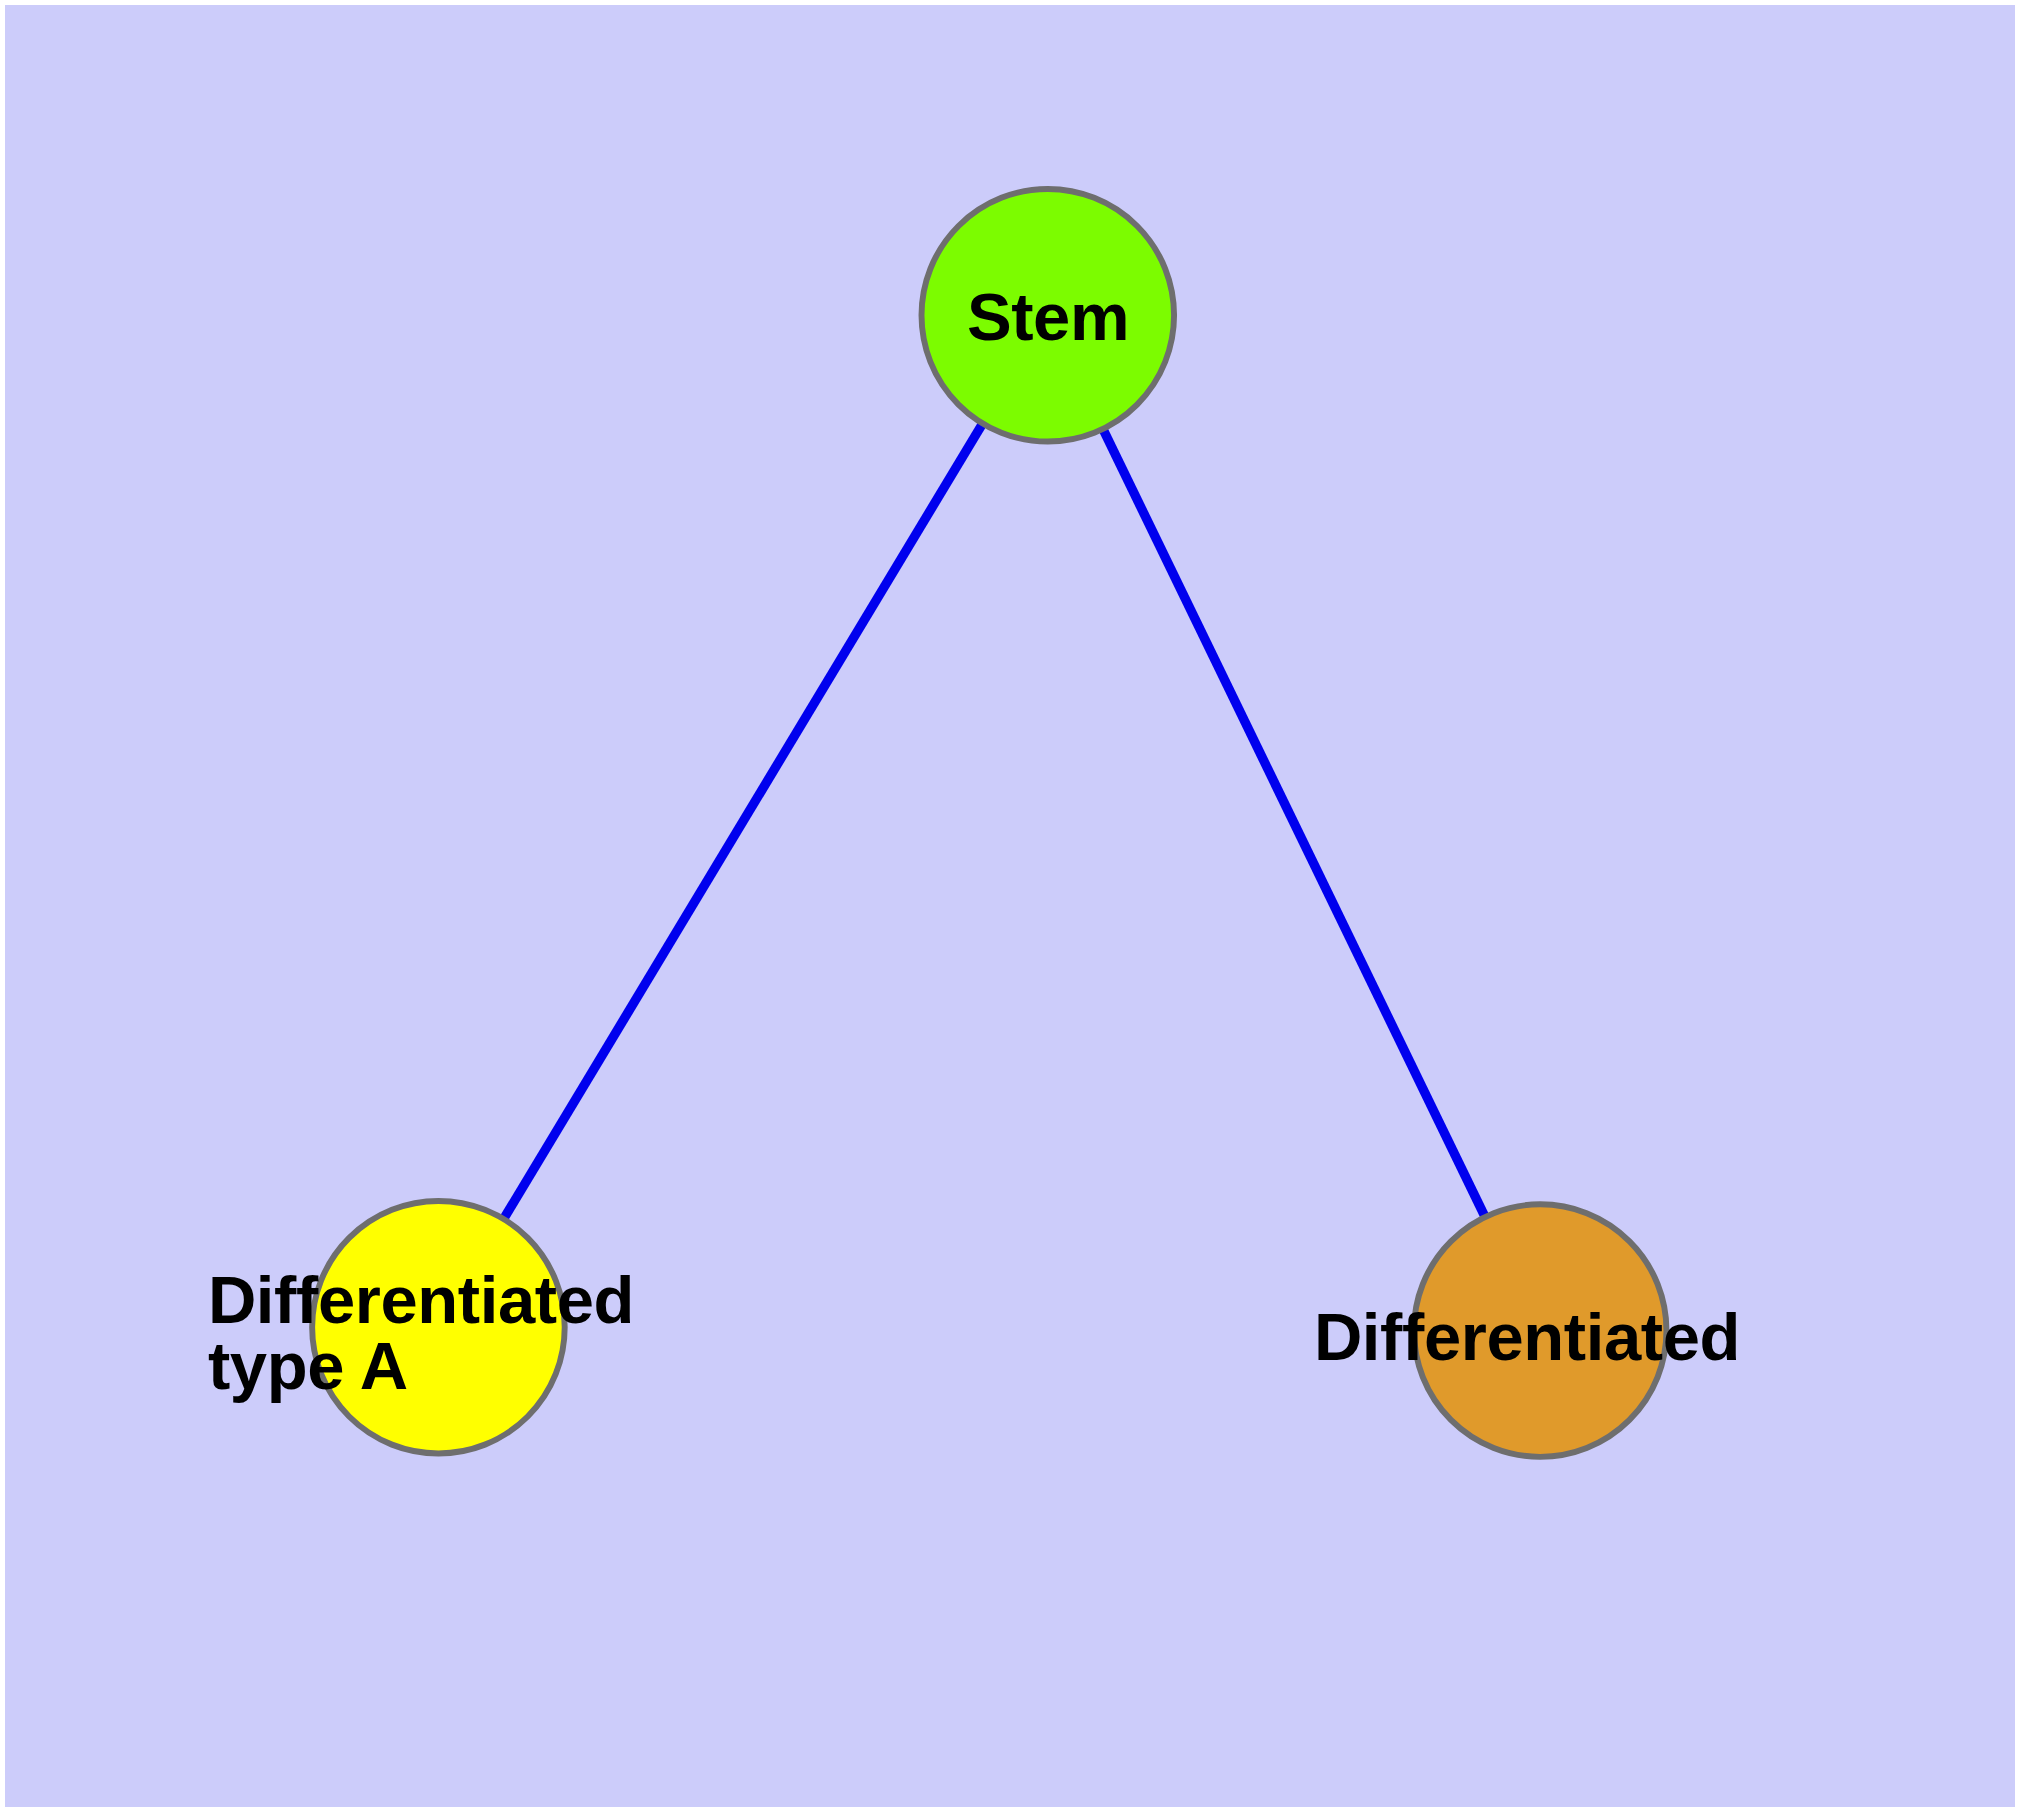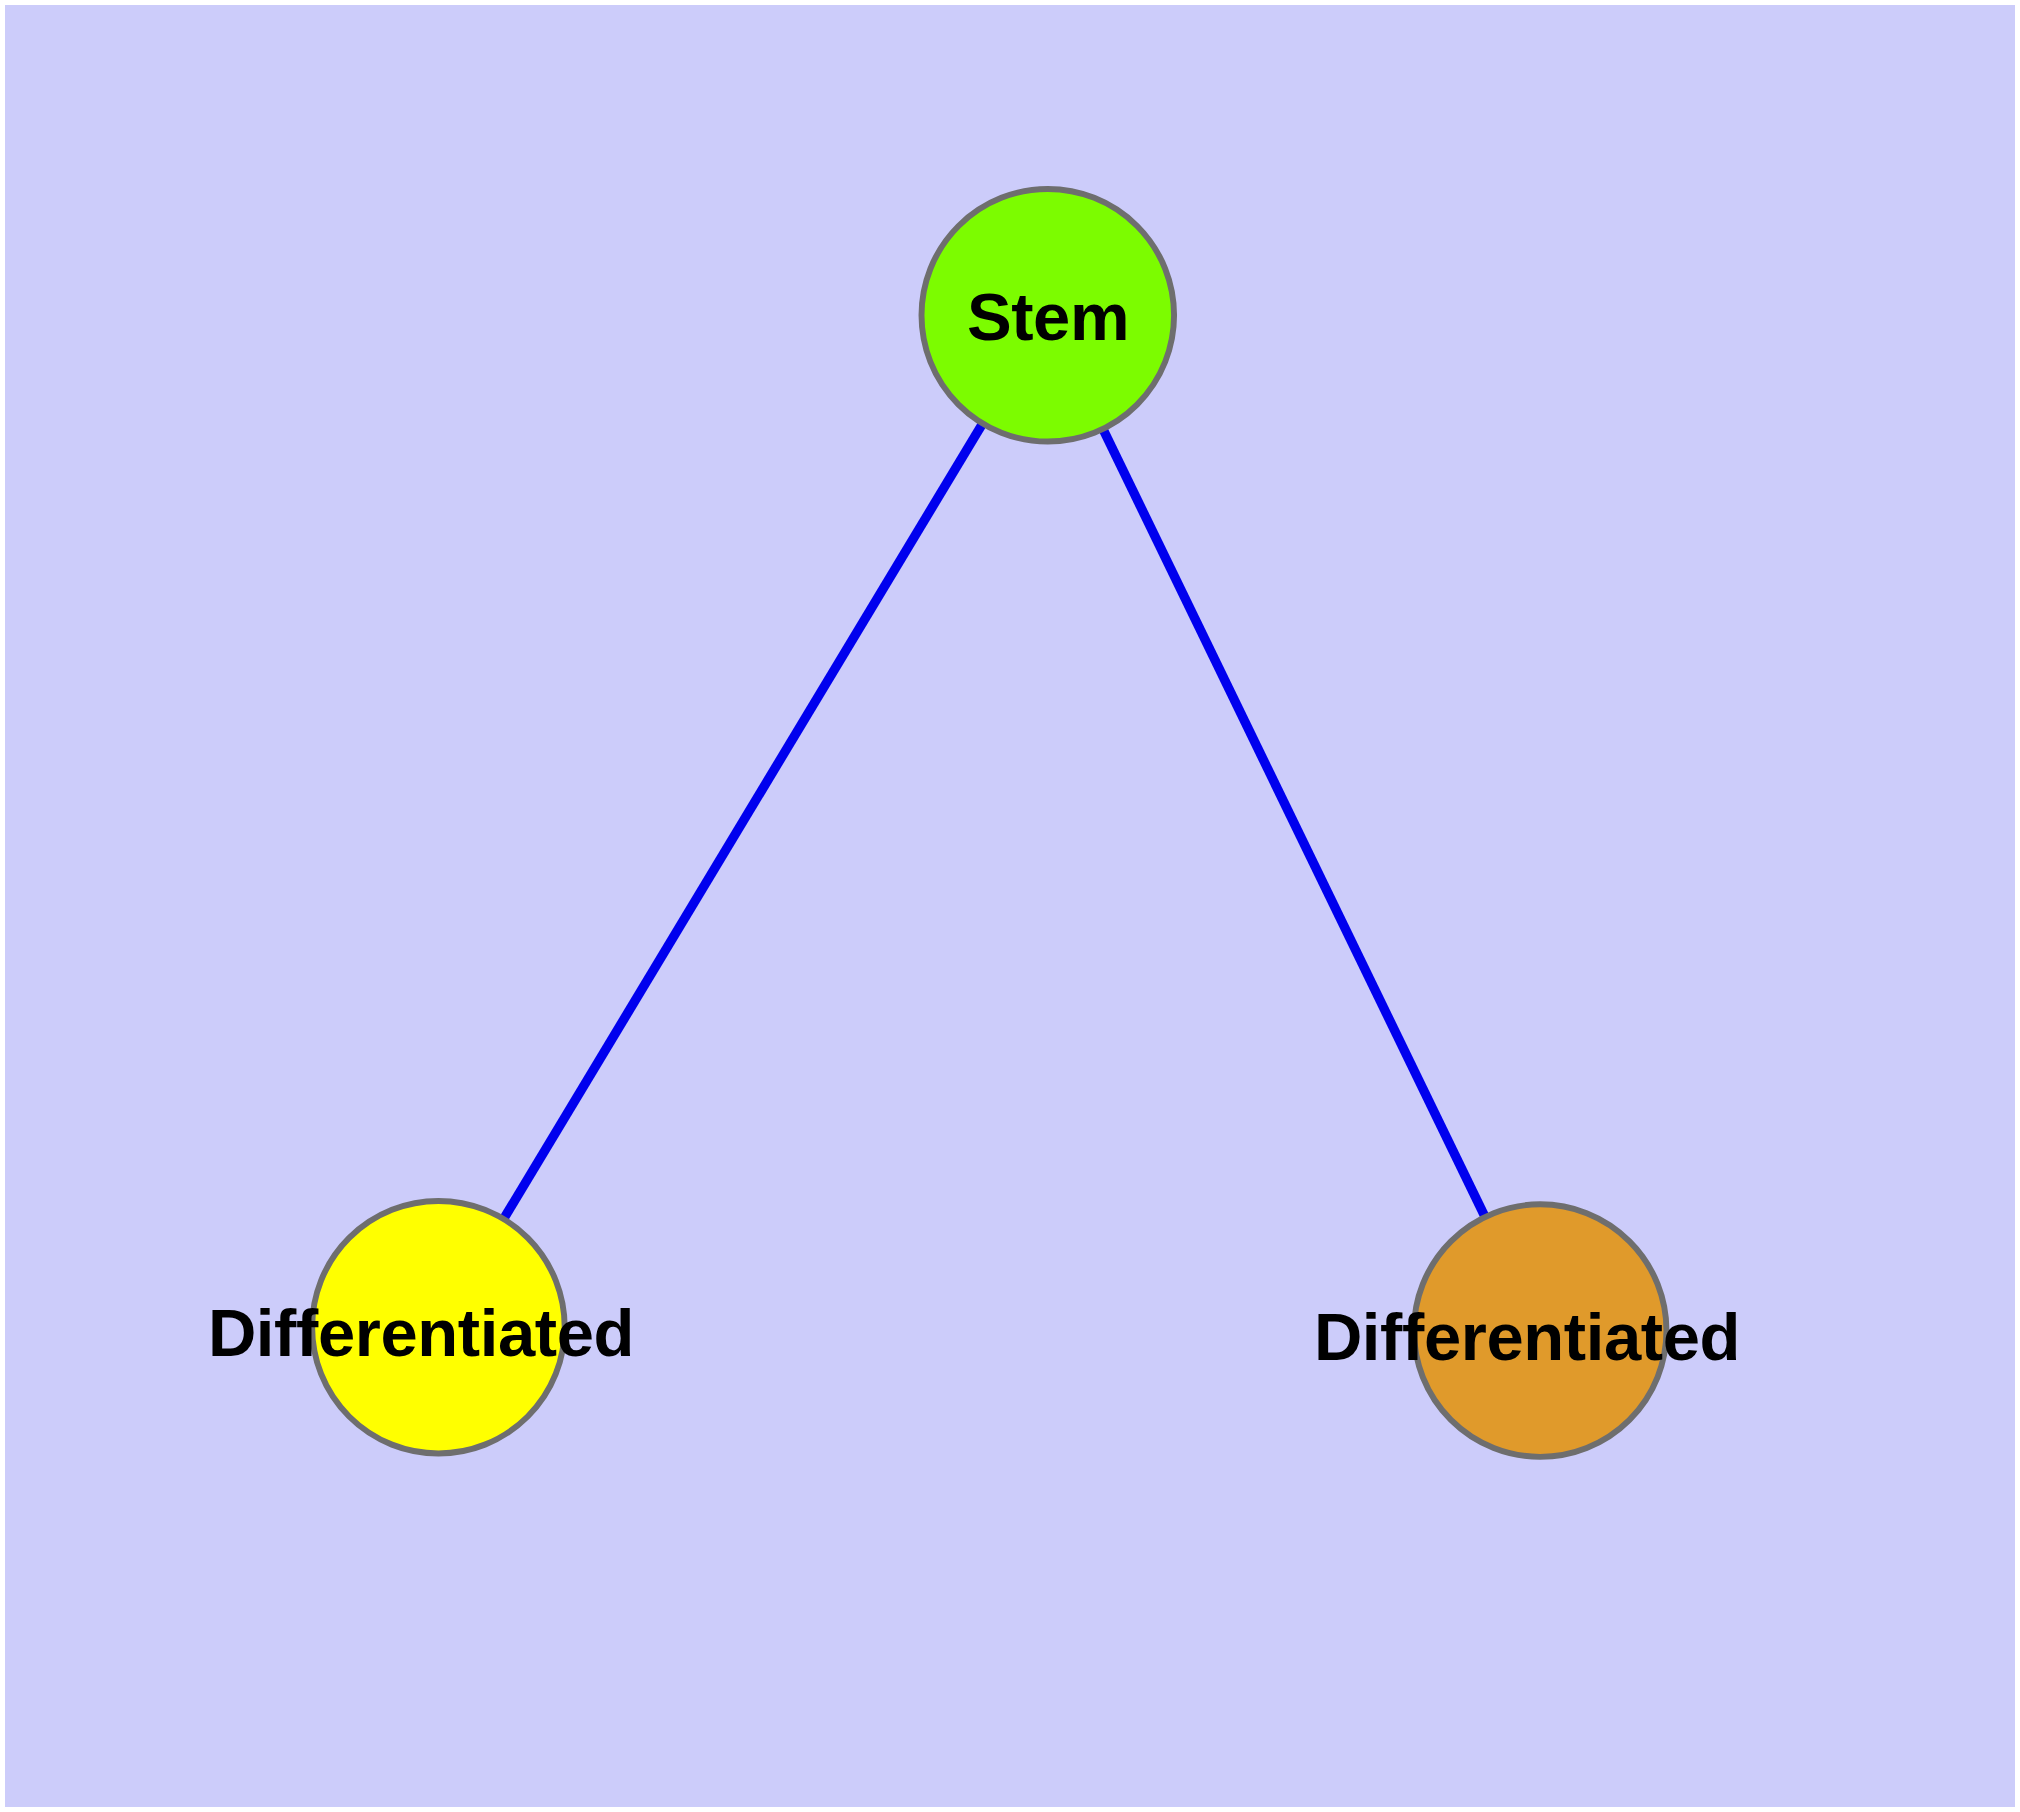--- a/index.html
+++ b/index.html
@@ -67,20 +67,21 @@
       <circle cx="1817" cy="1570" r="149" fill="#e09a2b" stroke="#6e6e6e" stroke-width="7"></circle>
     </g>
   </svg>
 
   <div class="node-label" style="left:1048px; top:317px;">
     <span class="label-line">Stem</span>
   </div>
 
   <div class="node-label" style="left:421px; top:1333px;">
     <span class="label-line">Differentiated</span>
+    <span class="label-line">type A</span>
   </div>
 
   <div class="node-label" style="left:1527px; top:1337px;">
     <span class="label-line">Differentiated</span>
   </div>
 
 </div>
 
 
 </body></html>

